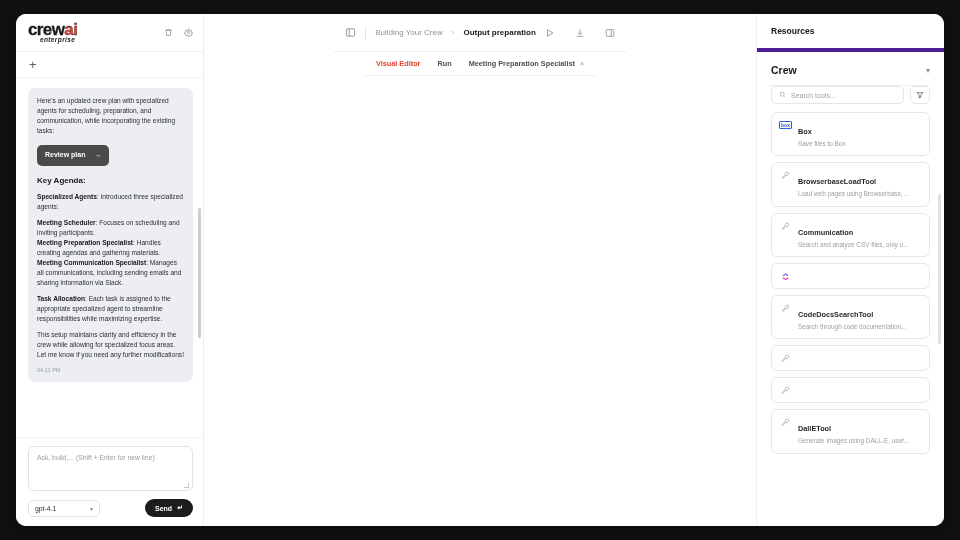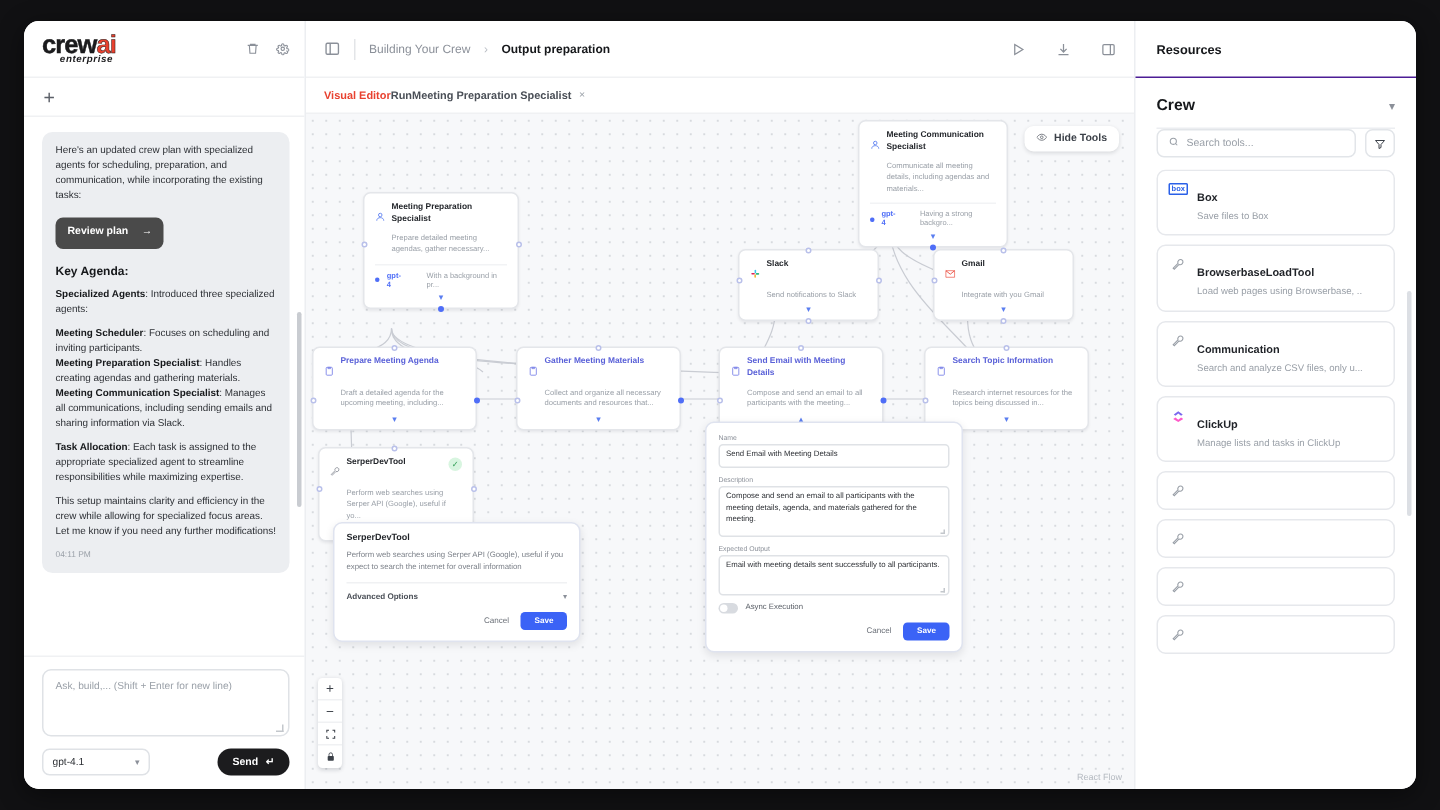--- a/index.html
+++ b/index.html
@@ -110,35 +110,35 @@
   }
   .model-sel .cv { margin-left: auto; color: #8b9099; font-size: 6px; }
   .send-btn {
     margin-left: auto; display: flex; align-items: center; gap: 5px;
     background: #1c1c1e; color: #fff;
     font-size: 7px; font-weight: 700;
     border-radius: 11px; padding: 5px 10px;
   }
 
   
-  .center { flex: 1 1 auto; display: flex; flex-direction: column; min-width: 0; }
+  .center { flex: 1 1 auto; display: flex; flex-direction: column; min-width: 0; align-items: center; }
   .topbar {
     height: 38px; flex: 0 0 38px;
     display: flex; align-items: center; gap: 9px;
     padding: 0 12px; border-bottom: 1px solid #f0f1f3;
     background: #fff;
   }
   .vdiv { width: 1px; height: 14px; background: #e3e5e8; }
   .crumb { font-size: 8px; color: #8b9099; }
   .crumb-sep { font-size: 8px; color: #b9bec5; }
   .crumb-cur { font-size: 8px; color: #16181b; font-weight: 700; }
   .topbar-right { margin-left: auto; display: flex; gap: 20px; }
   .tabbar {
     height: 24px; flex: 0 0 24px;
-    display: flex; align-items: center; 
+    display: flex; align-items: center; gap: 17px;
     padding: 0 12px; border-bottom: 1px solid #f0f1f3;
     background: #fff;
   }
   .tab { font-size: 7.3px; color: #4a4f57; font-weight: 700; white-space: nowrap; }
   .tab.active { color: #e8412f; }
   .tab-close { font-size: 7px; color: #9aa0a8; margin-left: 5px; }
   .tab-wrap { display: flex; align-items: center; }
 
   
   .canvas {
@@ -255,21 +255,21 @@
   svg.edges { position: absolute; inset: 0; width: 100%; height: 100%; z-index: 5; }
 
   
   .res-panel {
     width: 188px; height: 100%;
     background: #fff; border-left: 1px solid #eceef1;
     display: flex; flex-direction: column;
   }
   .res-head {
     height: 38px; flex: 0 0 38px; display: flex; align-items: center;
-    padding: 0 14px; border-bottom: 1px solid #4c1d95;
+    padding: 0 14px; border-bottom: 4px solid #4c1d95;
     font-size: 8.5px; font-weight: 700; color: #16181b;
   }
   .res-sect {
     display: flex; align-items: center;
     padding: 12px 14px 9px;
     font-size: 10.5px; font-weight: 700; color: #16181b;
   }
   .res-sect .cv { margin-left: auto; color: #8b9099; font-size: 8px; font-weight: 400; }
   .res-rule { height: 1px; background: #eceef1; margin: 0 14px; }
   .search-row { display: flex; gap: 6px; padding: 0 14px 8px; }
@@ -717,31 +717,31 @@
           <div class="tool-desc">Search and analyze CSV files, only u...</div>
         </span>
       </div>
       <div class="tool-card">
         <span class="tool-ico">
           <svg width="9" height="9" viewBox="0 0 24 24">
                 <path d="M3 17l4-3 5 4 5-4 4 3-9 5z" fill="#ff5ac8"></path>
                 <path d="M4 9l8-6 8 6-3 2-5-4-5 4z" fill="#7b68ee"></path>
               </svg>
         </span>
-        <span>
-          <span class="tool-name">ClickUp</span>
-          <div class="tool-desc">Manage lists and tasks in ClickUp</div>
-        </span>
       </div>
       <div class="tool-card">
         <span class="tool-ico">
               <svg width="9" height="9" viewBox="0 0 24 24" fill="none" stroke="#9aa0a8" stroke-width="2">
                 <path d="M20 5a5 5 0 0 1-6.5 6.5L5 20l-2-2 8.5-8.5A5 5 0 0 1 18 3z"></path>
               </svg>
             </span>
+        <span>
+          <span class="tool-name">CodeDocsSearchTool</span>
+          <div class="tool-desc">Search through code documentation,..</div>
+        </span>
       </div>
       <div class="tool-card">
         <span class="tool-ico">
               <svg width="9" height="9" viewBox="0 0 24 24" fill="none" stroke="#9aa0a8" stroke-width="2">
                 <path d="M20 5a5 5 0 0 1-6.5 6.5L5 20l-2-2 8.5-8.5A5 5 0 0 1 18 3z"></path>
               </svg>
             </span>
       </div>
       <div class="tool-card">
         <span class="tool-ico">
@@ -749,19 +749,23 @@
                 <path d="M20 5a5 5 0 0 1-6.5 6.5L5 20l-2-2 8.5-8.5A5 5 0 0 1 18 3z"></path>
               </svg>
             </span>
       </div>
       <div class="tool-card">
         <span class="tool-ico">
               <svg width="9" height="9" viewBox="0 0 24 24" fill="none" stroke="#9aa0a8" stroke-width="2">
                 <path d="M20 5a5 5 0 0 1-6.5 6.5L5 20l-2-2 8.5-8.5A5 5 0 0 1 18 3z"></path>
               </svg>
             </span>
+        <span>
+          <span class="tool-name">DallETool</span>
+          <div class="tool-desc">Generate images using DALL-E, usef...</div>
+        </span>
       </div>
     </div>
     <div class="res-scroll"></div>
   </div>
 
 </div>
 </div>
 
 </body></html>

